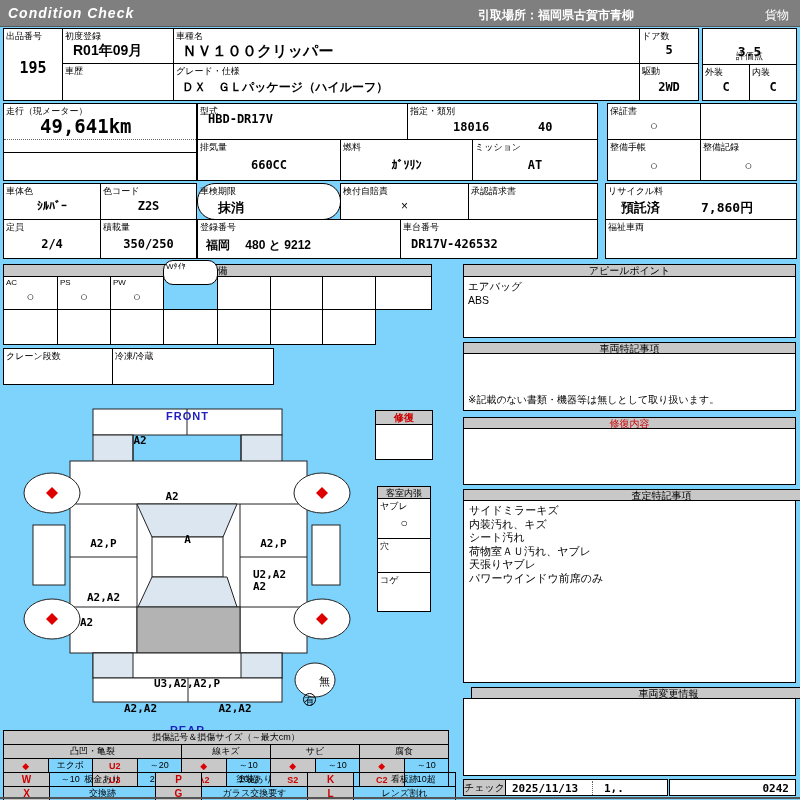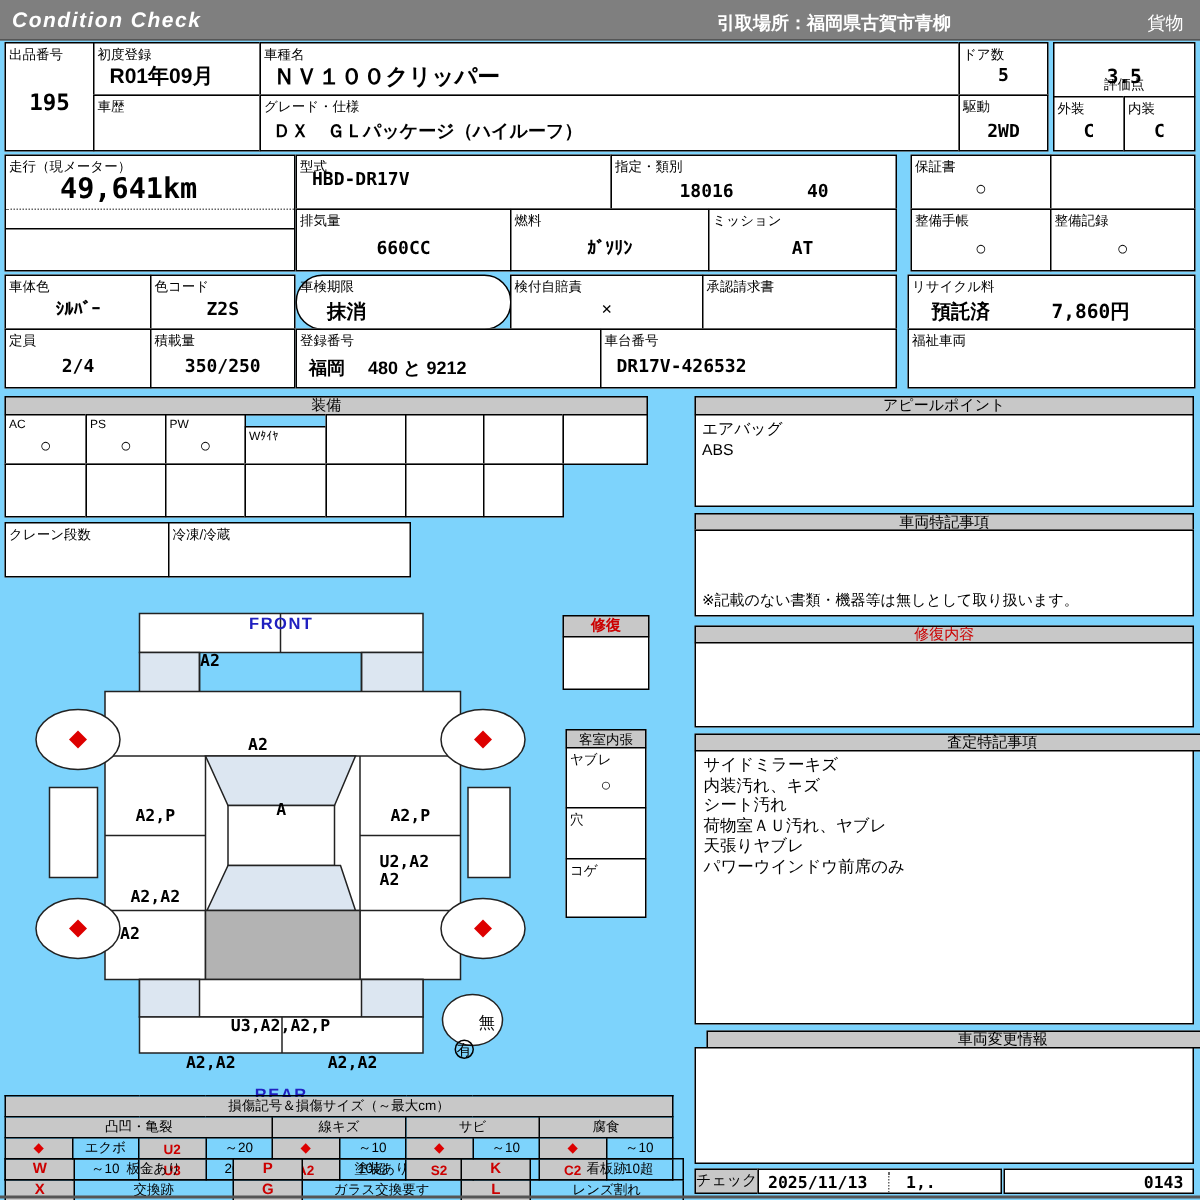--- a/index.html
+++ b/index.html
@@ -166,21 +166,21 @@
     <div class="mark" style="top:12px;">○</div>
   </div>
   <div class="b" style="left:57px;top:276px;width:54px;height:34px;">
     <div class="l" style="font-size:8px;">PS</div>
     <div class="mark" style="top:12px;">○</div>
   </div>
   <div class="b" style="left:110px;top:276px;width:54px;height:34px;">
     <div class="l" style="font-size:8px;">PW</div>
     <div class="mark" style="top:12px;">○</div>
   </div>
-  <div class="b" style="left:163px;top:284px;width:55px;height:46px;">
+  <div class="b" style="left:163px;top:260px;width:55px;height:25px;border-radius:10px;">
     <div class="l" style="font-size:8px;">Wﾀｲﾔ</div>
   </div>
   <div class="b" style="left:217px;top:276px;width:54px;height:34px;"></div>
   <div class="b" style="left:270px;top:276px;width:53px;height:34px;"></div>
   <div class="b" style="left:322px;top:276px;width:54px;height:34px;"></div>
   <div class="b" style="left:375px;top:276px;width:57px;height:34px;"></div>
   <div class="b" style="left:3px;top:309px;width:55px;height:36px;"></div>
   <div class="b" style="left:57px;top:309px;width:54px;height:36px;"></div>
   <div class="b" style="left:110px;top:309px;width:54px;height:36px;"></div>
   <div class="b" style="left:163px;top:309px;width:55px;height:36px;"></div>
@@ -221,21 +221,21 @@
   <div class="hd" style="left:471px;top:687px;width:395px;height:12px;font-weight:normal;line-height:11px;">車両変更情報</div>
   <div class="b" style="left:463px;top:698px;width:333px;height:78px;"></div>
 
   <div class="hd" style="left:463px;top:779px;width:43px;height:17px;font-weight:normal;font-size:10px;line-height:16px;">チェック</div>
   <div class="b" style="left:505px;top:779px;width:163px;height:17px;">
     <div class="nb mono" style="left:6px;top:2px;font-size:11px;">2025/11/13</div>
     <div class="nb" style="left:86px;top:1px;height:14px;border-left:1px dotted #666;"></div>
     <div class="nb mono" style="left:98px;top:2px;font-size:11px;">1,.</div>
   </div>
   <div class="b" style="left:669px;top:779px;width:127px;height:17px;">
-    <div class="nb mono" style="right:6px;top:2px;font-size:11px;">0143</div>
+    <div class="nb mono" style="right:6px;top:2px;font-size:11px;">0242</div>
   </div>
 
   <div class="hd red" style="left:375px;top:410px;width:58px;height:15px;line-height:14px;">修復</div>
   <div class="b" style="left:375px;top:424px;width:58px;height:36px;"></div>
 
   <div class="hd" style="left:377px;top:486px;width:54px;height:13px;font-weight:normal;font-size:9px;line-height:12px;">客室内張</div>
   <div class="b" style="left:377px;top:498px;width:54px;height:41px;">
     <div class="l">ヤブレ</div>
     <div class="mark" style="top:17px;font-size:12px;">○</div>
   </div>

